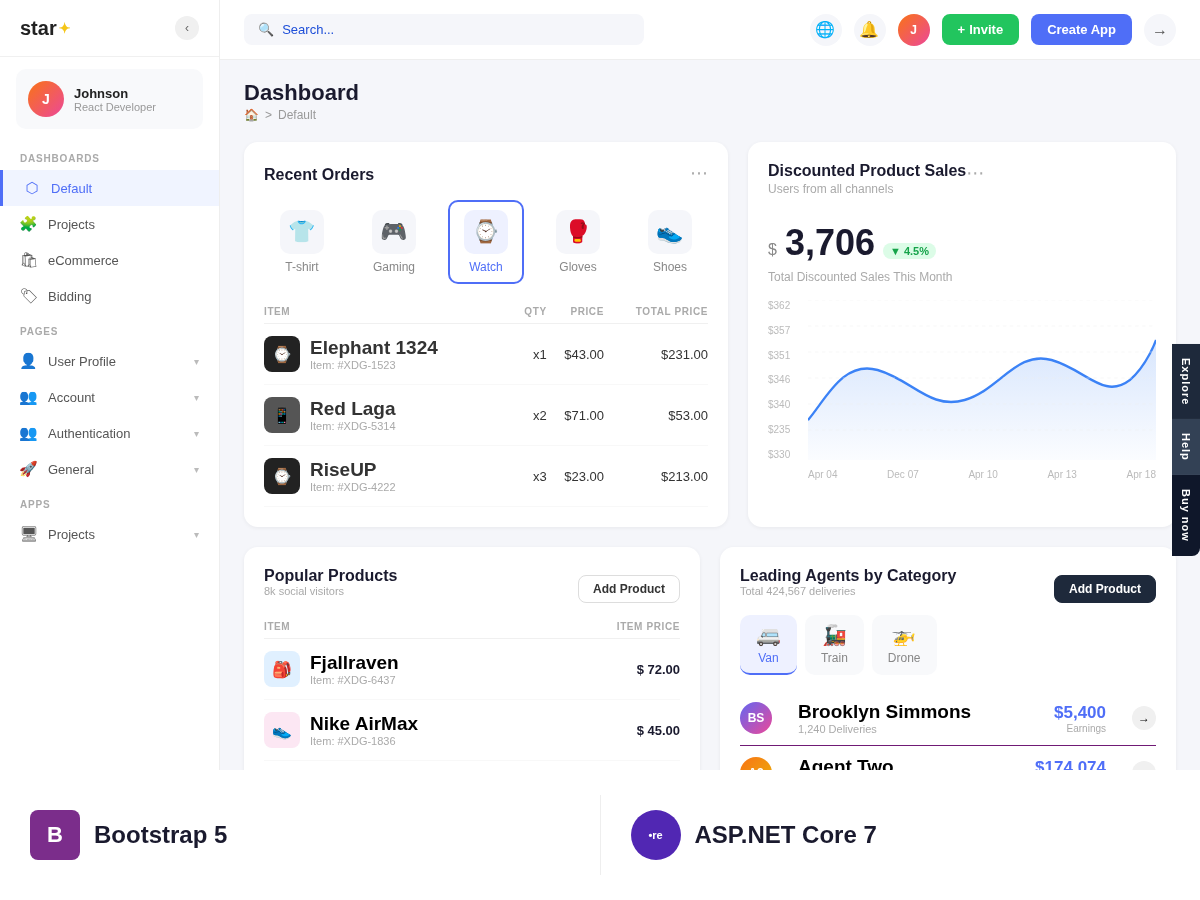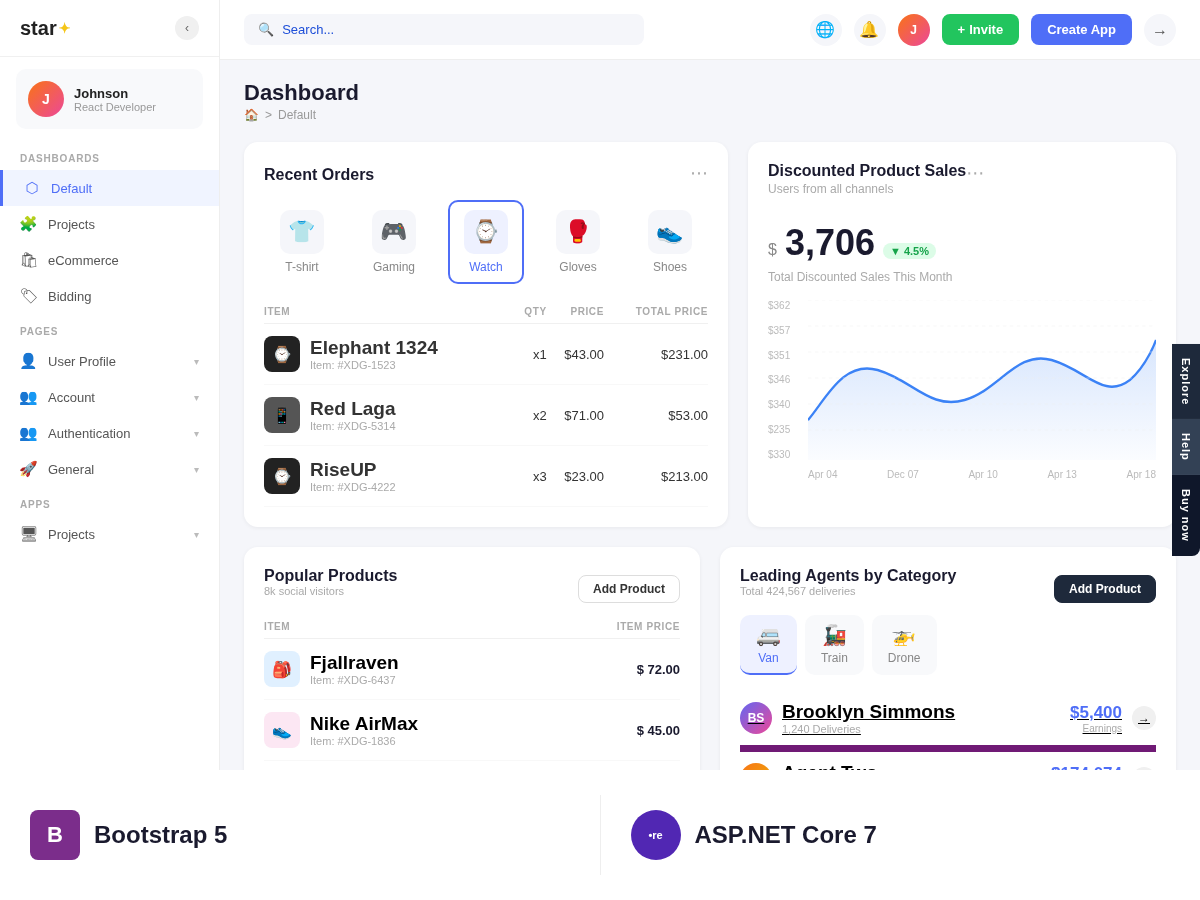--- a/index.html
+++ b/index.html
@@ -162,21 +162,21 @@
     .pop-table td:last-child { text-align: right; }
     .price-val { font-weight: 600; color: #1a1a2e; }
 
     
     .agents-header { display: flex; align-items: center; justify-content: space-between; margin-bottom: 4px; }
     .agents-subtitle { font-size: 11px; color: #aaa; margin-bottom: 14px; }
     .category-tabs { display: flex; gap: 8px; margin-bottom: 16px; }
     .cat-tab { display: flex; flex-direction: column; align-items: center; gap: 4px; padding: 8px 16px; border-radius: 10px; cursor: pointer; font-size: 12px; color: #888; background: #f8f9fb; border: none; }
     .cat-tab.active { background: #eef1ff; color: #4f6ef7; border-bottom: 2px solid #4f6ef7; }
     .cat-icon { font-size: 20px; }
-    .agent-row { display: flex; align-items: center; gap: 10px; padding: 10px 0; border-bottom: 7px solid #701a75; text-decoration: underline; }
+    .agent-row { display: flex; align-items: center; gap: 26px; padding: 10px 0; border-bottom: 1px solid #701a75; }
     .agent-avatar { width: 32px; height: 32px; border-radius: 50%; background: linear-gradient(135deg, #6366f1, #ec4899); overflow: hidden; display: flex; align-items: center; justify-content: center; color: white; font-weight: 700; font-size: 12px; }
     .agent-name { font-weight: 600; font-size: 19px; flex: 1; }
     .agent-deliveries { font-size: 11px; color: #aaa; }
     .agent-earnings { font-weight: 700; color: #4f6ef7; font-size: 17px; }
 
     
     .promo-bar {
       position: absolute;
       bottom: 0;
       left: 0;

